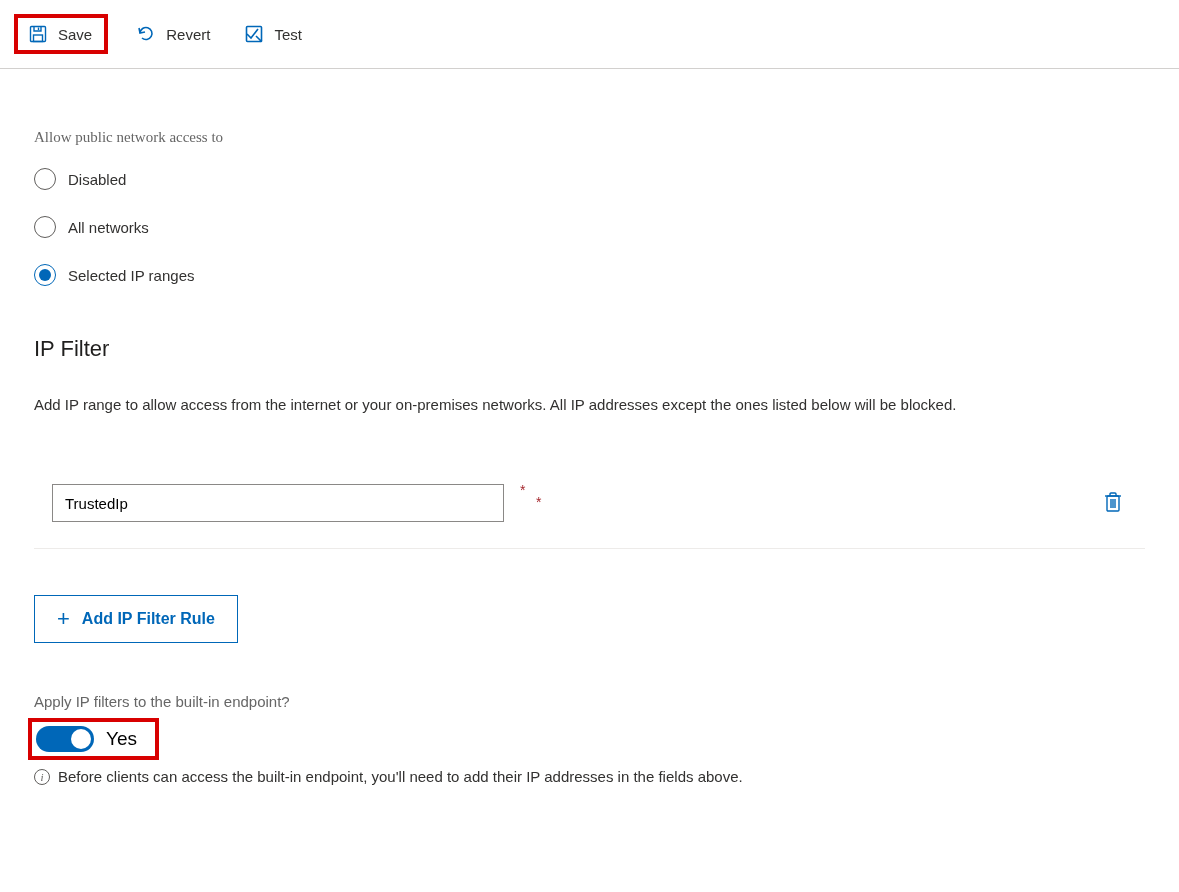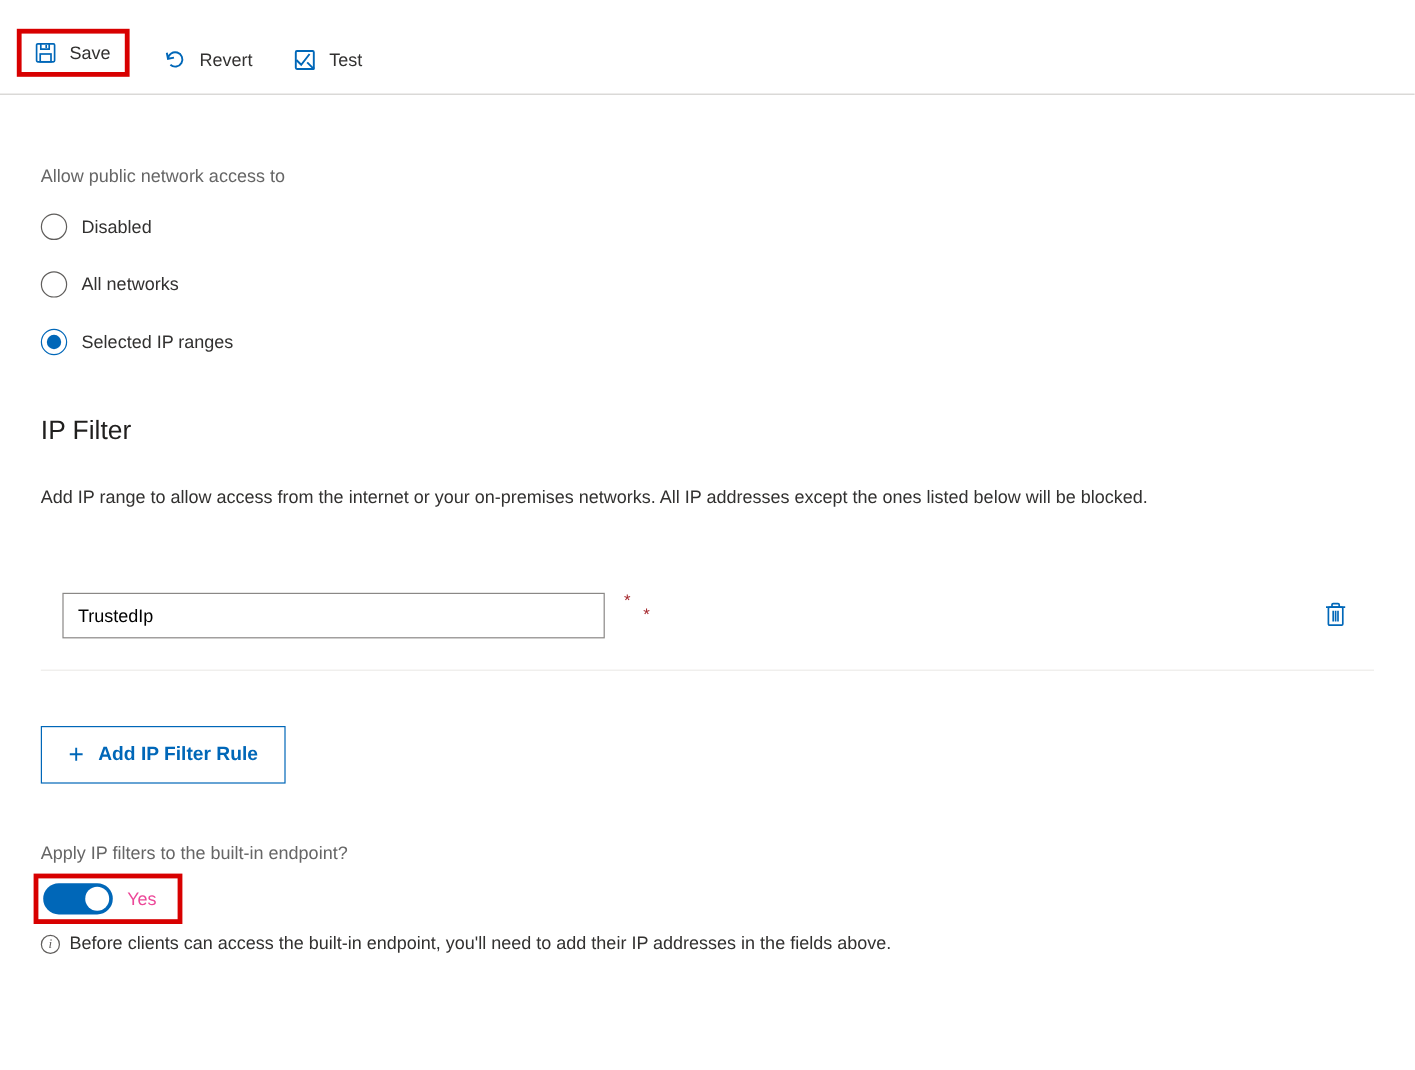--- a/index.html
+++ b/index.html
@@ -9,22 +9,22 @@
     }
     body {
       font-family: "Segoe UI", -apple-system, BlinkMacSystemFont, sans-serif;
       font-size: 14px;
       color: #323130;
       background: #ffffff;
       width: 1179px;
     }
     .toolbar {
       display: flex;
-      align-items: flex-end;
-      padding: 24px 20px 14px 20px;
+      align-items: center;
+      padding: 14px 20px 14px 20px;
       border-bottom: 1px solid #d2d0ce;
       gap: 22px;
     }
     .toolbar-btn {
       display: inline-flex;
       align-items: center;
       gap: 10px;
       background: none;
       border: none;
       cursor: pointer;
@@ -43,20 +43,21 @@
       margin-left: -6px;
     }
     .content {
       padding: 30px 34px 30px 34px;
     }
     .section-label {
       color: #666666;
       font-size: 15px;
       margin-top: 30px;
       margin-bottom: 22px;
+      font-family: Liberation Serif, serif;
     }
     .radio-group {
       display: flex;
       flex-direction: column;
       gap: 26px;
       margin-bottom: 50px;
     }
     .radio-item {
       display: inline-flex;
       align-items: center;
@@ -197,22 +198,22 @@
     .toggle-knob {
       position: absolute;
       right: 3px;
       top: 3px;
       width: 20px;
       height: 20px;
       border-radius: 50%;
       background: #fff;
     }
     .toggle-label {
-      font-size: 15px;
-      color: #ec4899;
+      font-size: 19px;
+      color: #000000;
     }
     .info-row {
       display: flex;
       align-items: center;
       gap: 8px;
       margin-top: 8px;
       font-size: 15px;
       color: #323130;
     }
     .info-icon {

